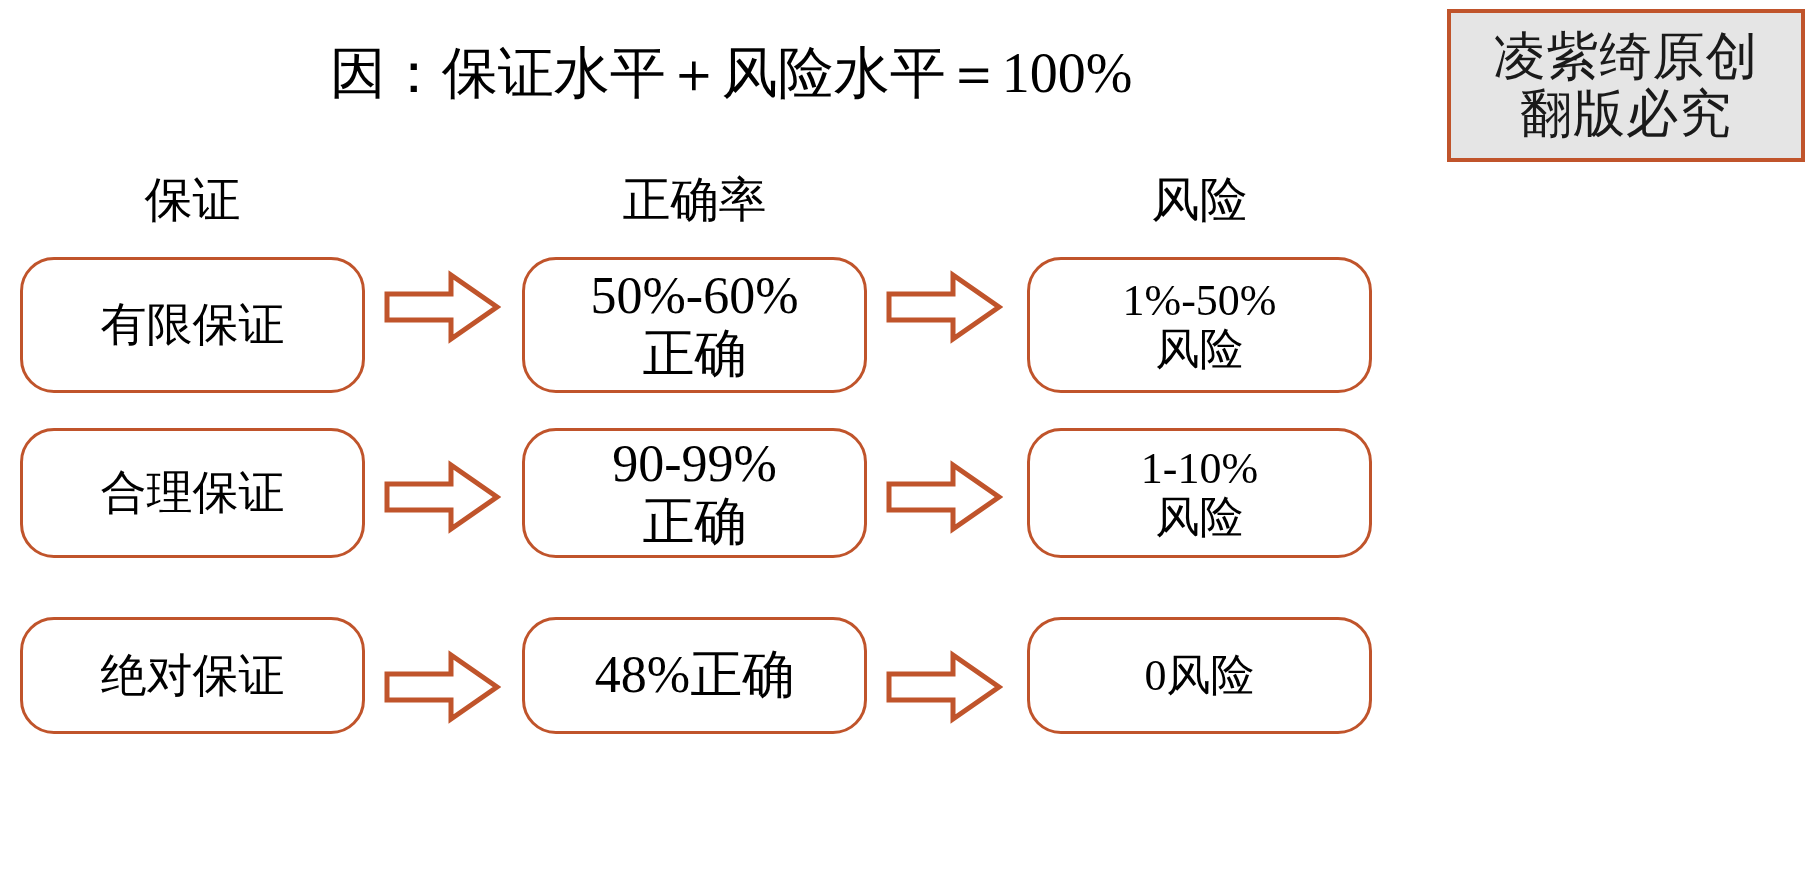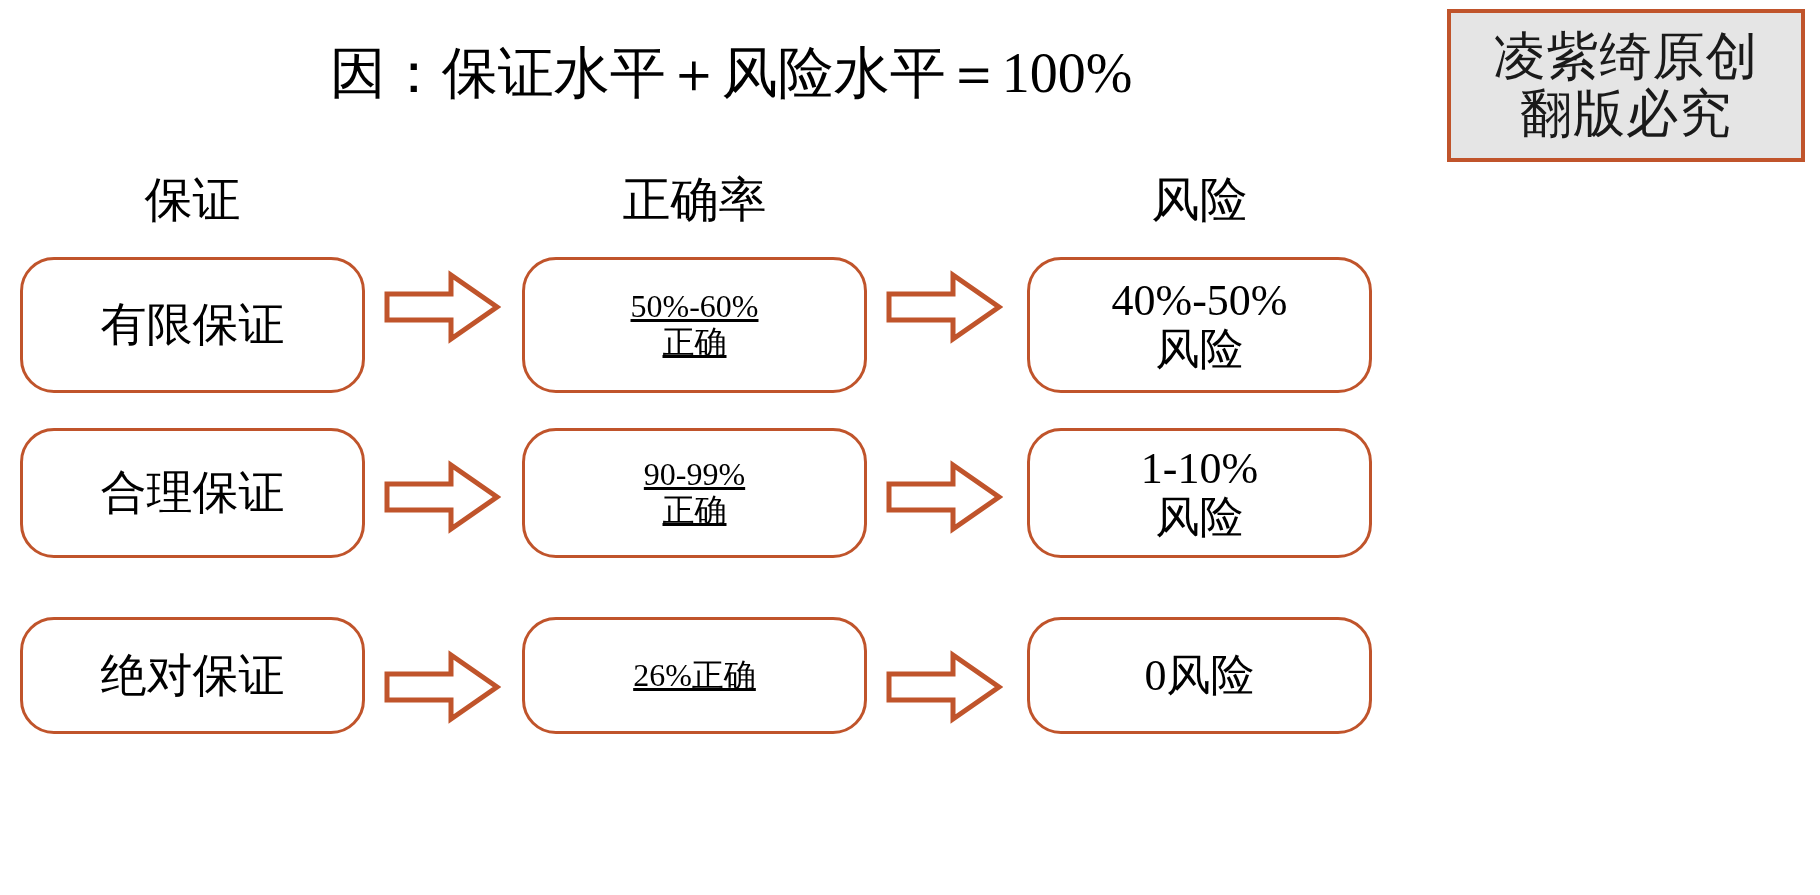--- a/index.html
+++ b/index.html
@@ -87,21 +87,21 @@
   .col-a { left: 20px;   width: 345px; }
   .col-b { left: 522px;  width: 345px; }
   .col-c { left: 1027px; width: 345px; }
 
   
   .row-1 { top: 245px; height: 136px; margin-top: 12px; }
   .row-2 { top: 428px; height: 130px; }
   .row-3 { top: 617px; height: 117px; }
 
   .node.col-a .node-text { font-size: 46px; }
-  .node.col-b .node-text { font-size: 32px; text-decoration: underline; }
+  .node.col-b .node-text { font-size: 52px; }
   .node.col-c .node-text { font-size: 44px; }
 
   
   .arrow {
     position: absolute;
     width: 118px;
     height: 74px;
   }
   .arrow svg { width: 100%; height: 100%; display: block; }
 
@@ -143,21 +143,21 @@
 正确</span>
   </div>
 
   <div class="arrow a-2 r-1">
     <svg viewBox="0 0 118 74" xmlns="http://www.w3.org/2000/svg">
       <polygon points="4,24 68,24 68,5 114,37 68,69 68,50 4,50" fill="#ffffff" stroke="#C0542B" stroke-width="5" stroke-linejoin="miter"></polygon>
     </svg>
   </div>
 
   <div class="node col-c row-1">
-    <span class="node-text">40%-50%
+    <span class="node-text">1%-50%
 风险</span>
   </div>
 
   <div class="node col-a row-2">
     <span class="node-text">合理保证</span>
   </div>
 
   <div class="arrow a-1 r-2">
     <svg viewBox="0 0 118 74" xmlns="http://www.w3.org/2000/svg">
       <polygon points="4,24 68,24 68,5 114,37 68,69 68,50 4,50" fill="#ffffff" stroke="#C0542B" stroke-width="5" stroke-linejoin="miter"></polygon>
@@ -184,21 +184,21 @@
     <span class="node-text">绝对保证</span>
   </div>
 
   <div class="arrow a-1 r-3">
     <svg viewBox="0 0 118 74" xmlns="http://www.w3.org/2000/svg">
       <polygon points="4,24 68,24 68,5 114,37 68,69 68,50 4,50" fill="#ffffff" stroke="#C0542B" stroke-width="5" stroke-linejoin="miter"></polygon>
     </svg>
   </div>
 
   <div class="node col-b row-3">
-    <span class="node-text">26%正确</span>
+    <span class="node-text">48%正确</span>
   </div>
 
   <div class="arrow a-2 r-3">
     <svg viewBox="0 0 118 74" xmlns="http://www.w3.org/2000/svg">
       <polygon points="4,24 68,24 68,5 114,37 68,69 68,50 4,50" fill="#ffffff" stroke="#C0542B" stroke-width="5" stroke-linejoin="miter"></polygon>
     </svg>
   </div>
 
   <div class="node col-c row-3">
     <span class="node-text">0风险</span>

